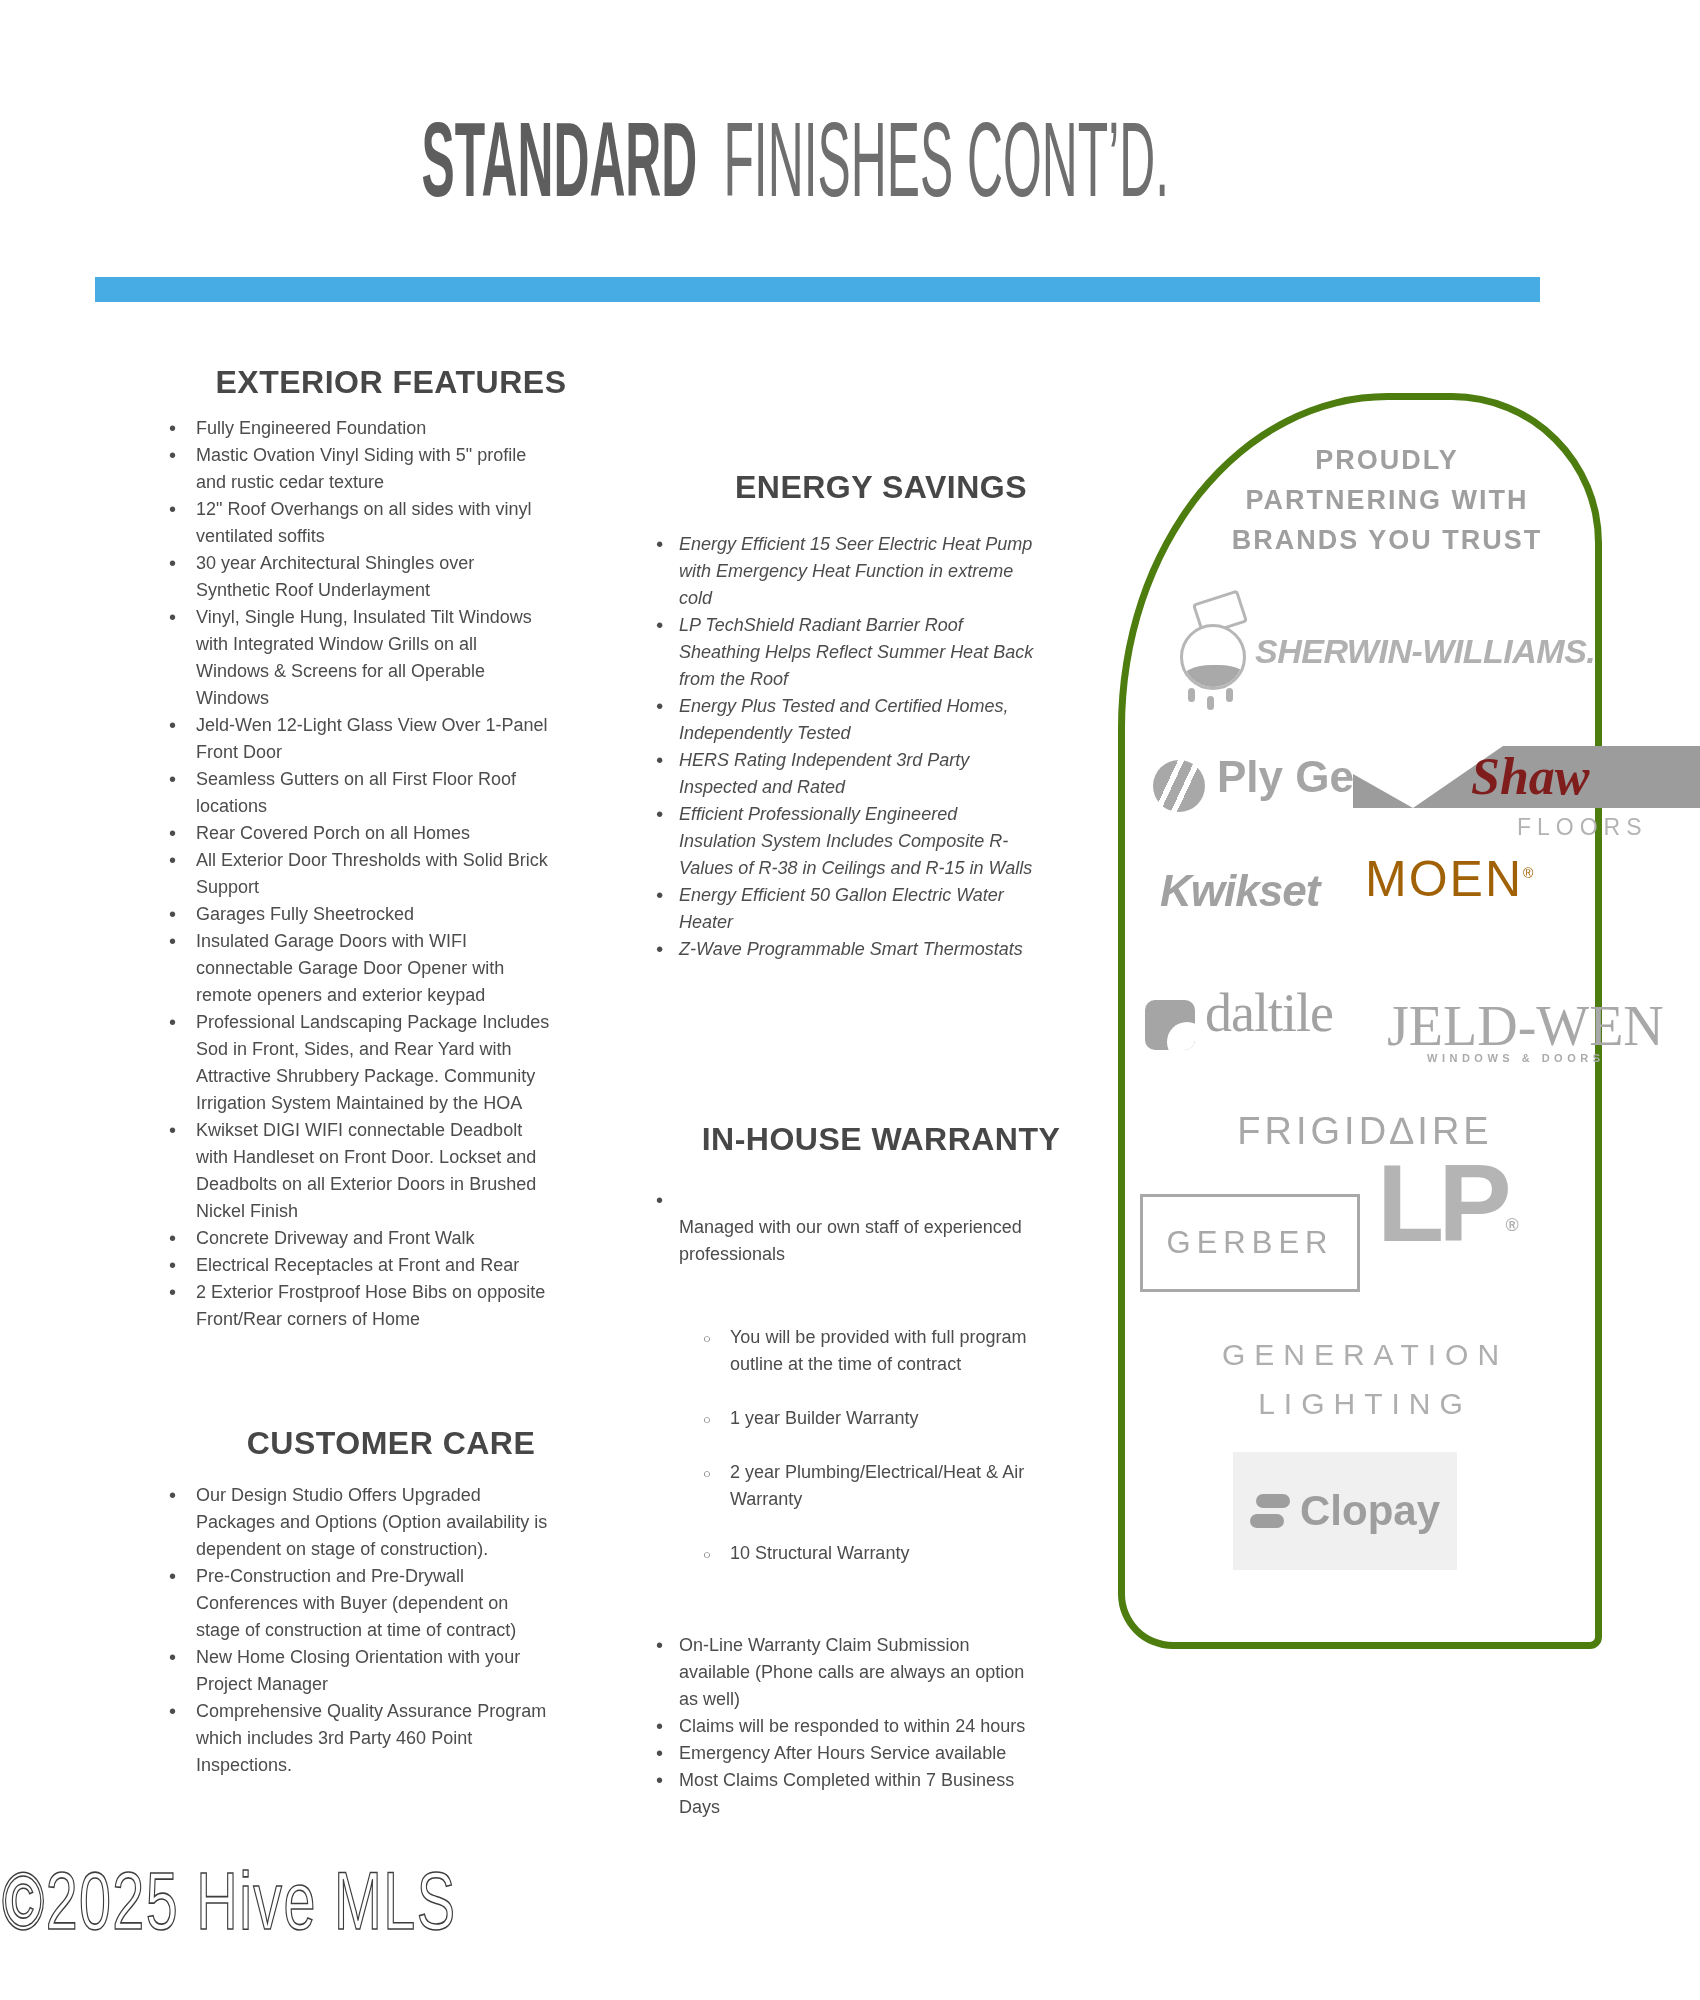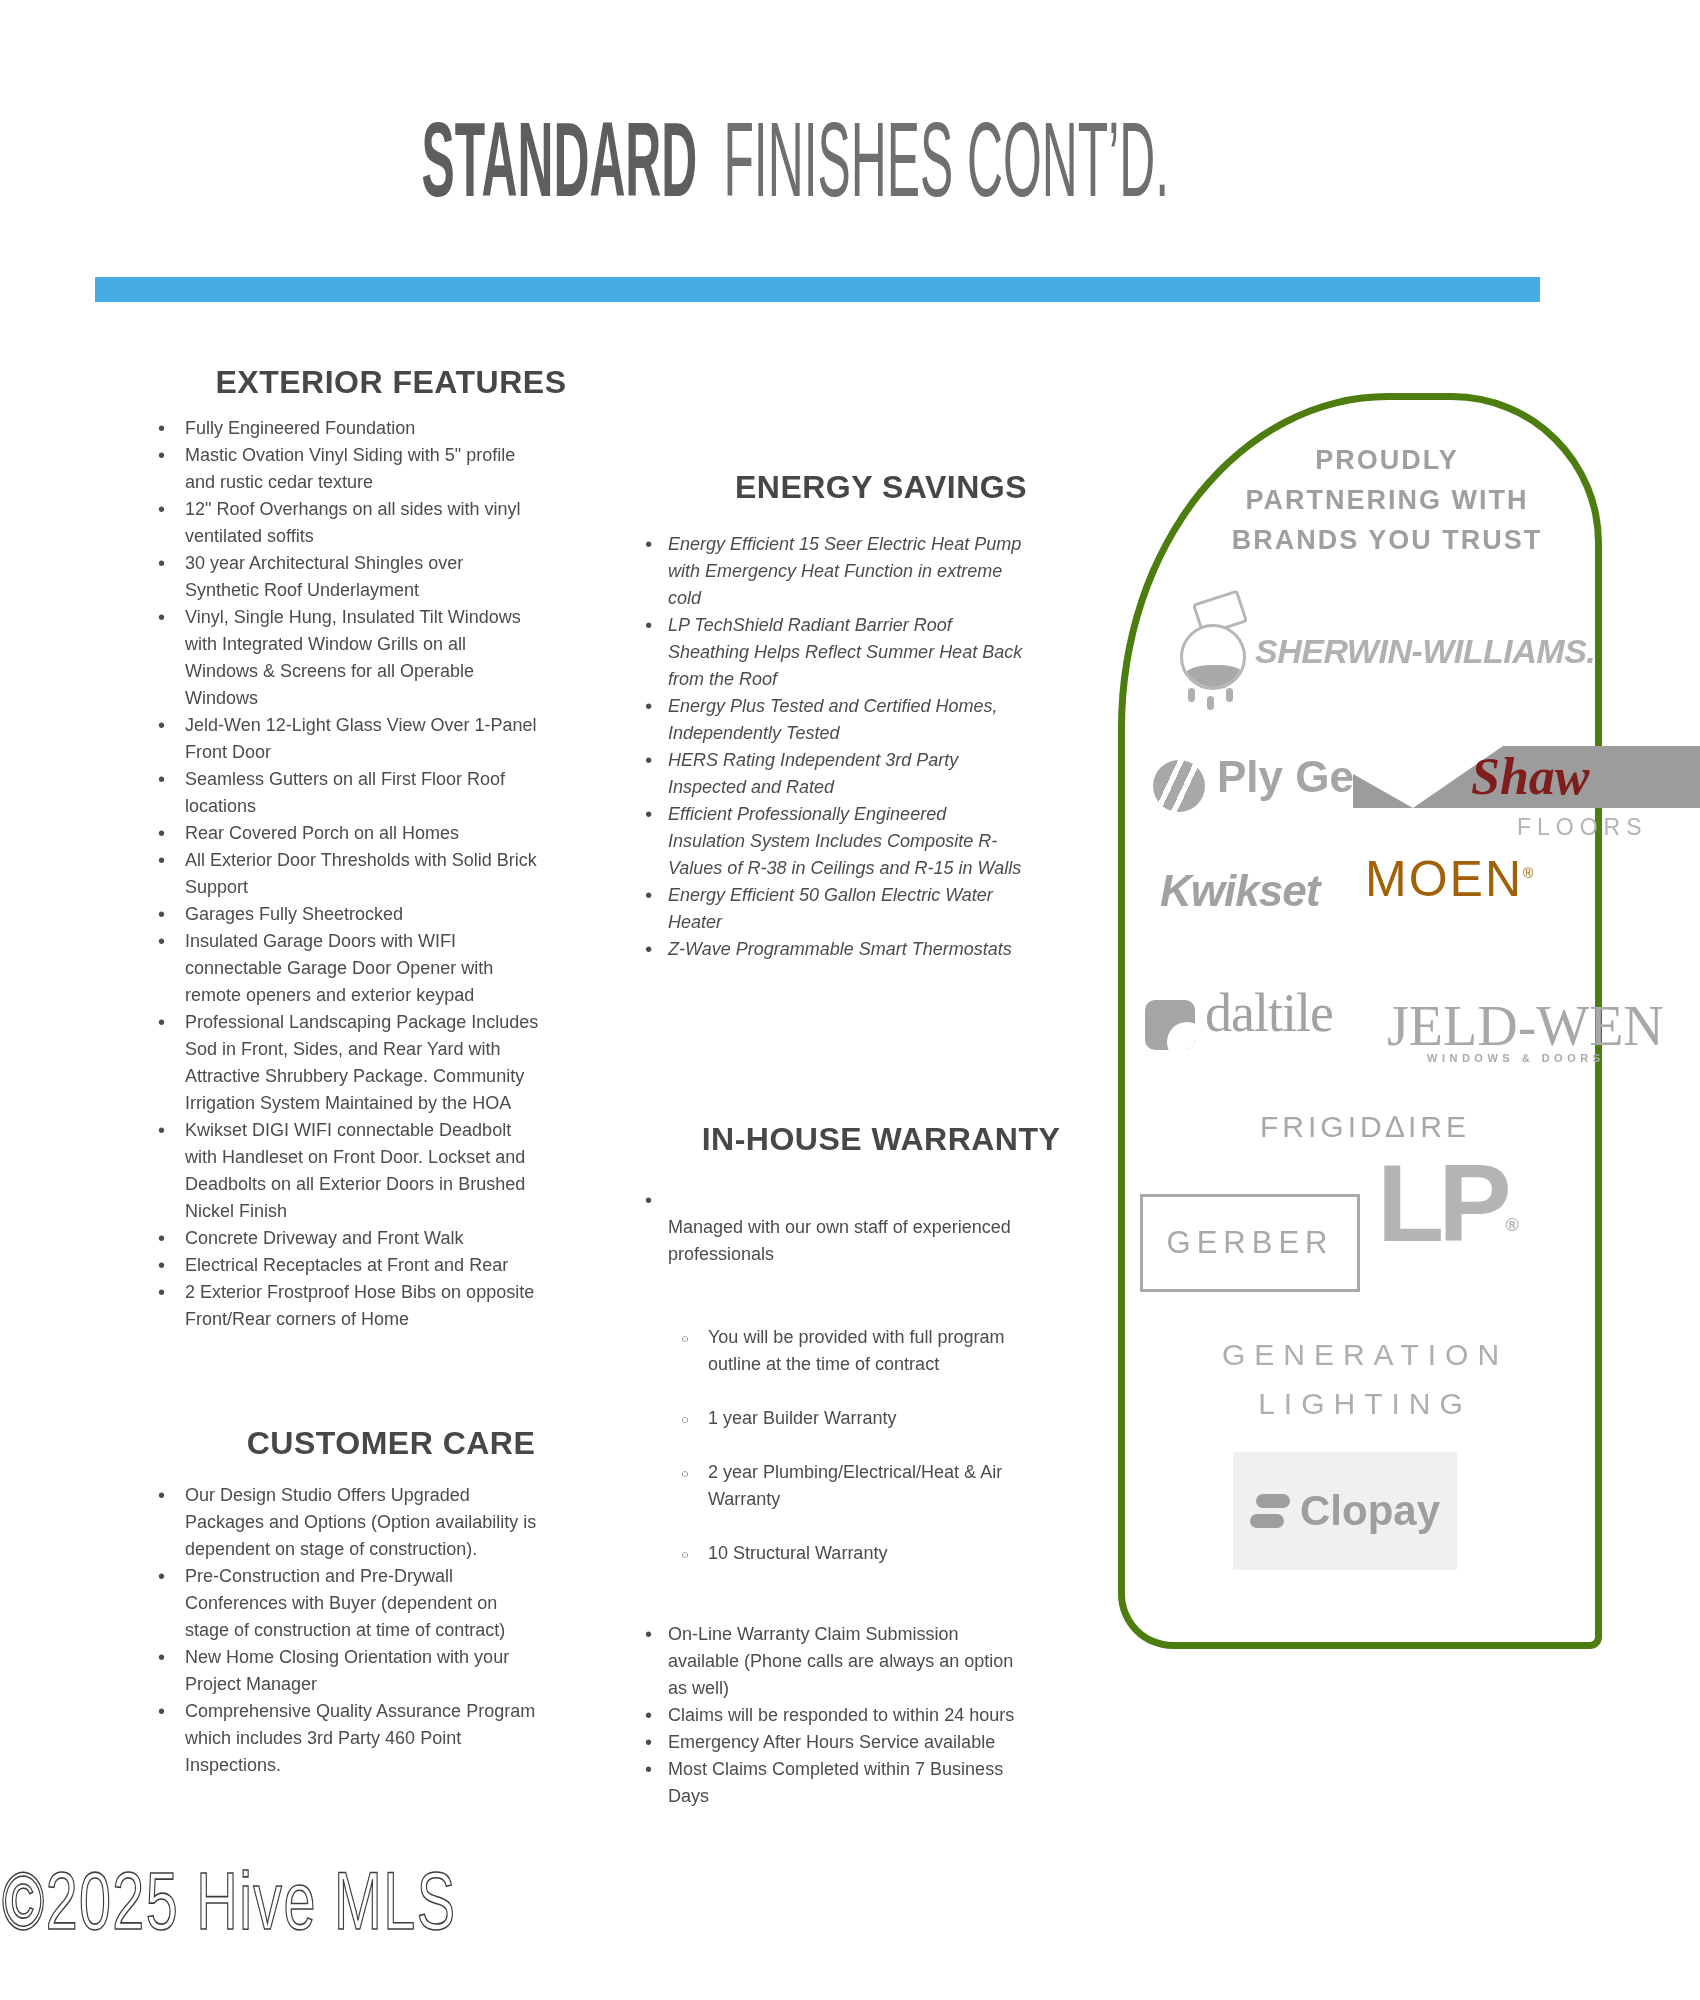--- a/index.html
+++ b/index.html
@@ -10,21 +10,21 @@
   .title{position:absolute;left:0;top:106px;width:1340px;text-align:center;white-space:nowrap;}
   .title-inner{display:inline-block;transform:scaleX(0.47);transform-origin:center;font-size:106px;line-height:1;}
   .t-bold{font-weight:700;color:#5e5e5e;}
   .t-rest{font-weight:400;margin-left:26px;color:#6f6f6f;}
 
   .accent-bar{position:absolute;left:95px;top:277px;width:1445px;height:25px;background:#47abe4;}
 
   
   .sec{position:absolute;}
   .sec h2{margin:0;font-size:32px;line-height:38px;font-weight:700;color:#474747;text-align:center;letter-spacing:.5px;}
-  .sec ul{margin:0;padding:0;list-style:none;}
+  .sec ul{margin:11px;padding:0;list-style:none;}
   .sec li{position:relative;font-size:18px;line-height:27px;white-space:pre-line;color:#4c4c4c;}
   .sec li::before{content:"•";position:absolute;left:8px;top:0;font-size:20px;color:#4c4c4c;}
   .sec-exterior{left:150px;top:363px;width:482px;}
   .sec-exterior ul{margin-top:14px;}
   .sec-exterior li{padding-left:35px;}
   .sec-customer{left:150px;top:1424px;width:482px;}
   .sec-customer ul{margin-top:20px;}
   .sec-customer li{padding-left:35px;}
   .sec-energy{left:645px;top:468px;width:472px;}
   .sec-energy ul{margin-top:25px;font-style:italic;}
@@ -73,21 +73,21 @@
   .moen-text{left:240px;top:450px;font-size:50px;font-weight:400;letter-spacing:2px;color:#a16207;white-space:nowrap;}
   .reg-sup{font-size:14px;vertical-align:super;letter-spacing:0;}
 
   .daltile-icon{left:20px;top:600px;width:50px;height:50px;background:#a5a5a5;border-radius:10px;overflow:hidden;}
   .daltile-hole{position:absolute;right:-12px;bottom:-12px;width:40px;height:40px;background:#fff;border-radius:50%;}
   .daltile-text{left:80px;top:582px;font-family:"Liberation Serif",serif;font-size:54px;letter-spacing:-1px;
                 color:#a2a2a2;white-space:nowrap;}
   .jeldwen-text{left:262px;top:594px;font-family:"Liberation Serif",serif;font-size:56px;color:#a8a8a8;white-space:nowrap;}
   .jeldwen-sub{left:302px;top:652px;font-size:11px;letter-spacing:4.5px;font-weight:700;color:#ababab;white-space:nowrap;}
 
-  .frigidaire-text{left:30px;top:710px;width:420px;text-align:center;font-size:30px;letter-spacing:4px;color:#a8a8a8;}
+  .frigidaire-text{left:30px;top:710px;width:420px;text-align:center;font-size:38px;letter-spacing:4px;color:#a8a8a8;}
 
   .gerber-box{left:15px;top:794px;width:214px;height:92px;border:3px solid #a9a9a9;
               display:flex;align-items:center;justify-content:center;}
   .gerber-text{font-size:31px;letter-spacing:6px;color:#a9a9a9;}
   .lp-text{left:252px;top:748px;font-size:110px;line-height:1;font-weight:700;letter-spacing:-6px;color:#b4b4b4;white-space:nowrap;}
   .lp-reg{font-size:18px;letter-spacing:0;vertical-align:10px;color:#b4b4b4;}
 
   .generation-text{left:30px;top:930px;width:420px;text-align:center;font-size:30px;letter-spacing:9px;
                    line-height:49px;color:#aeaeae;white-space:pre-line;}
 

